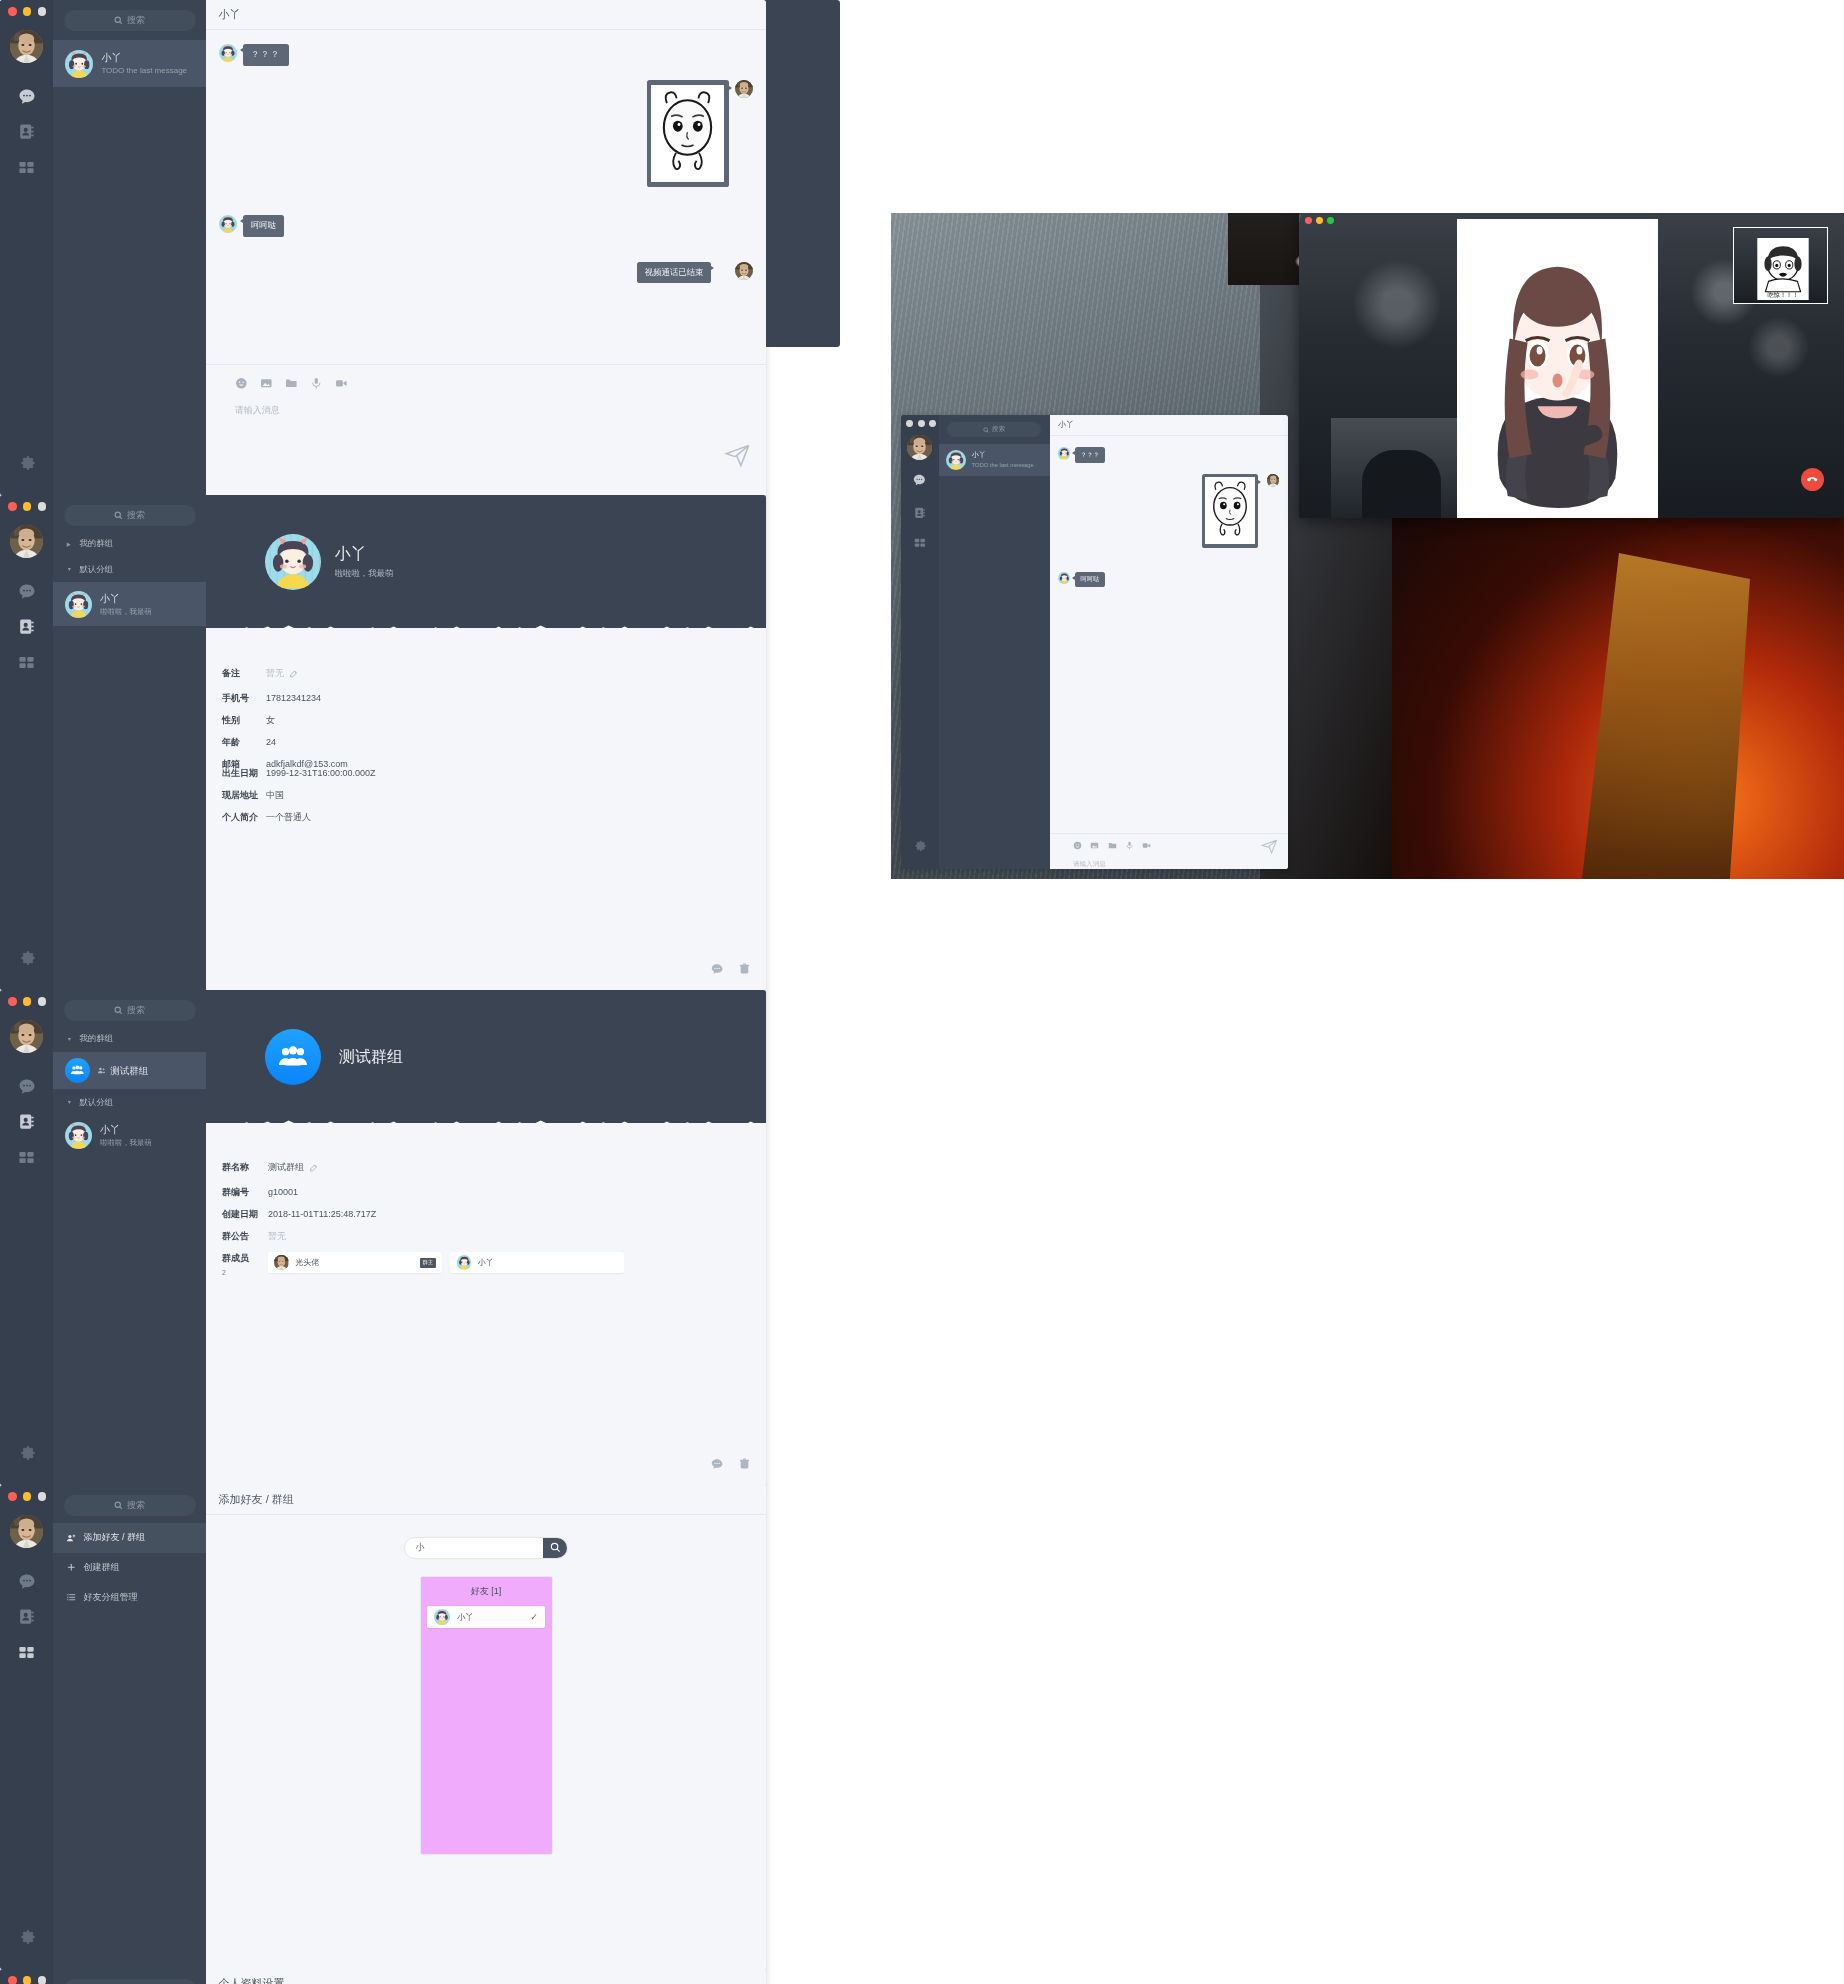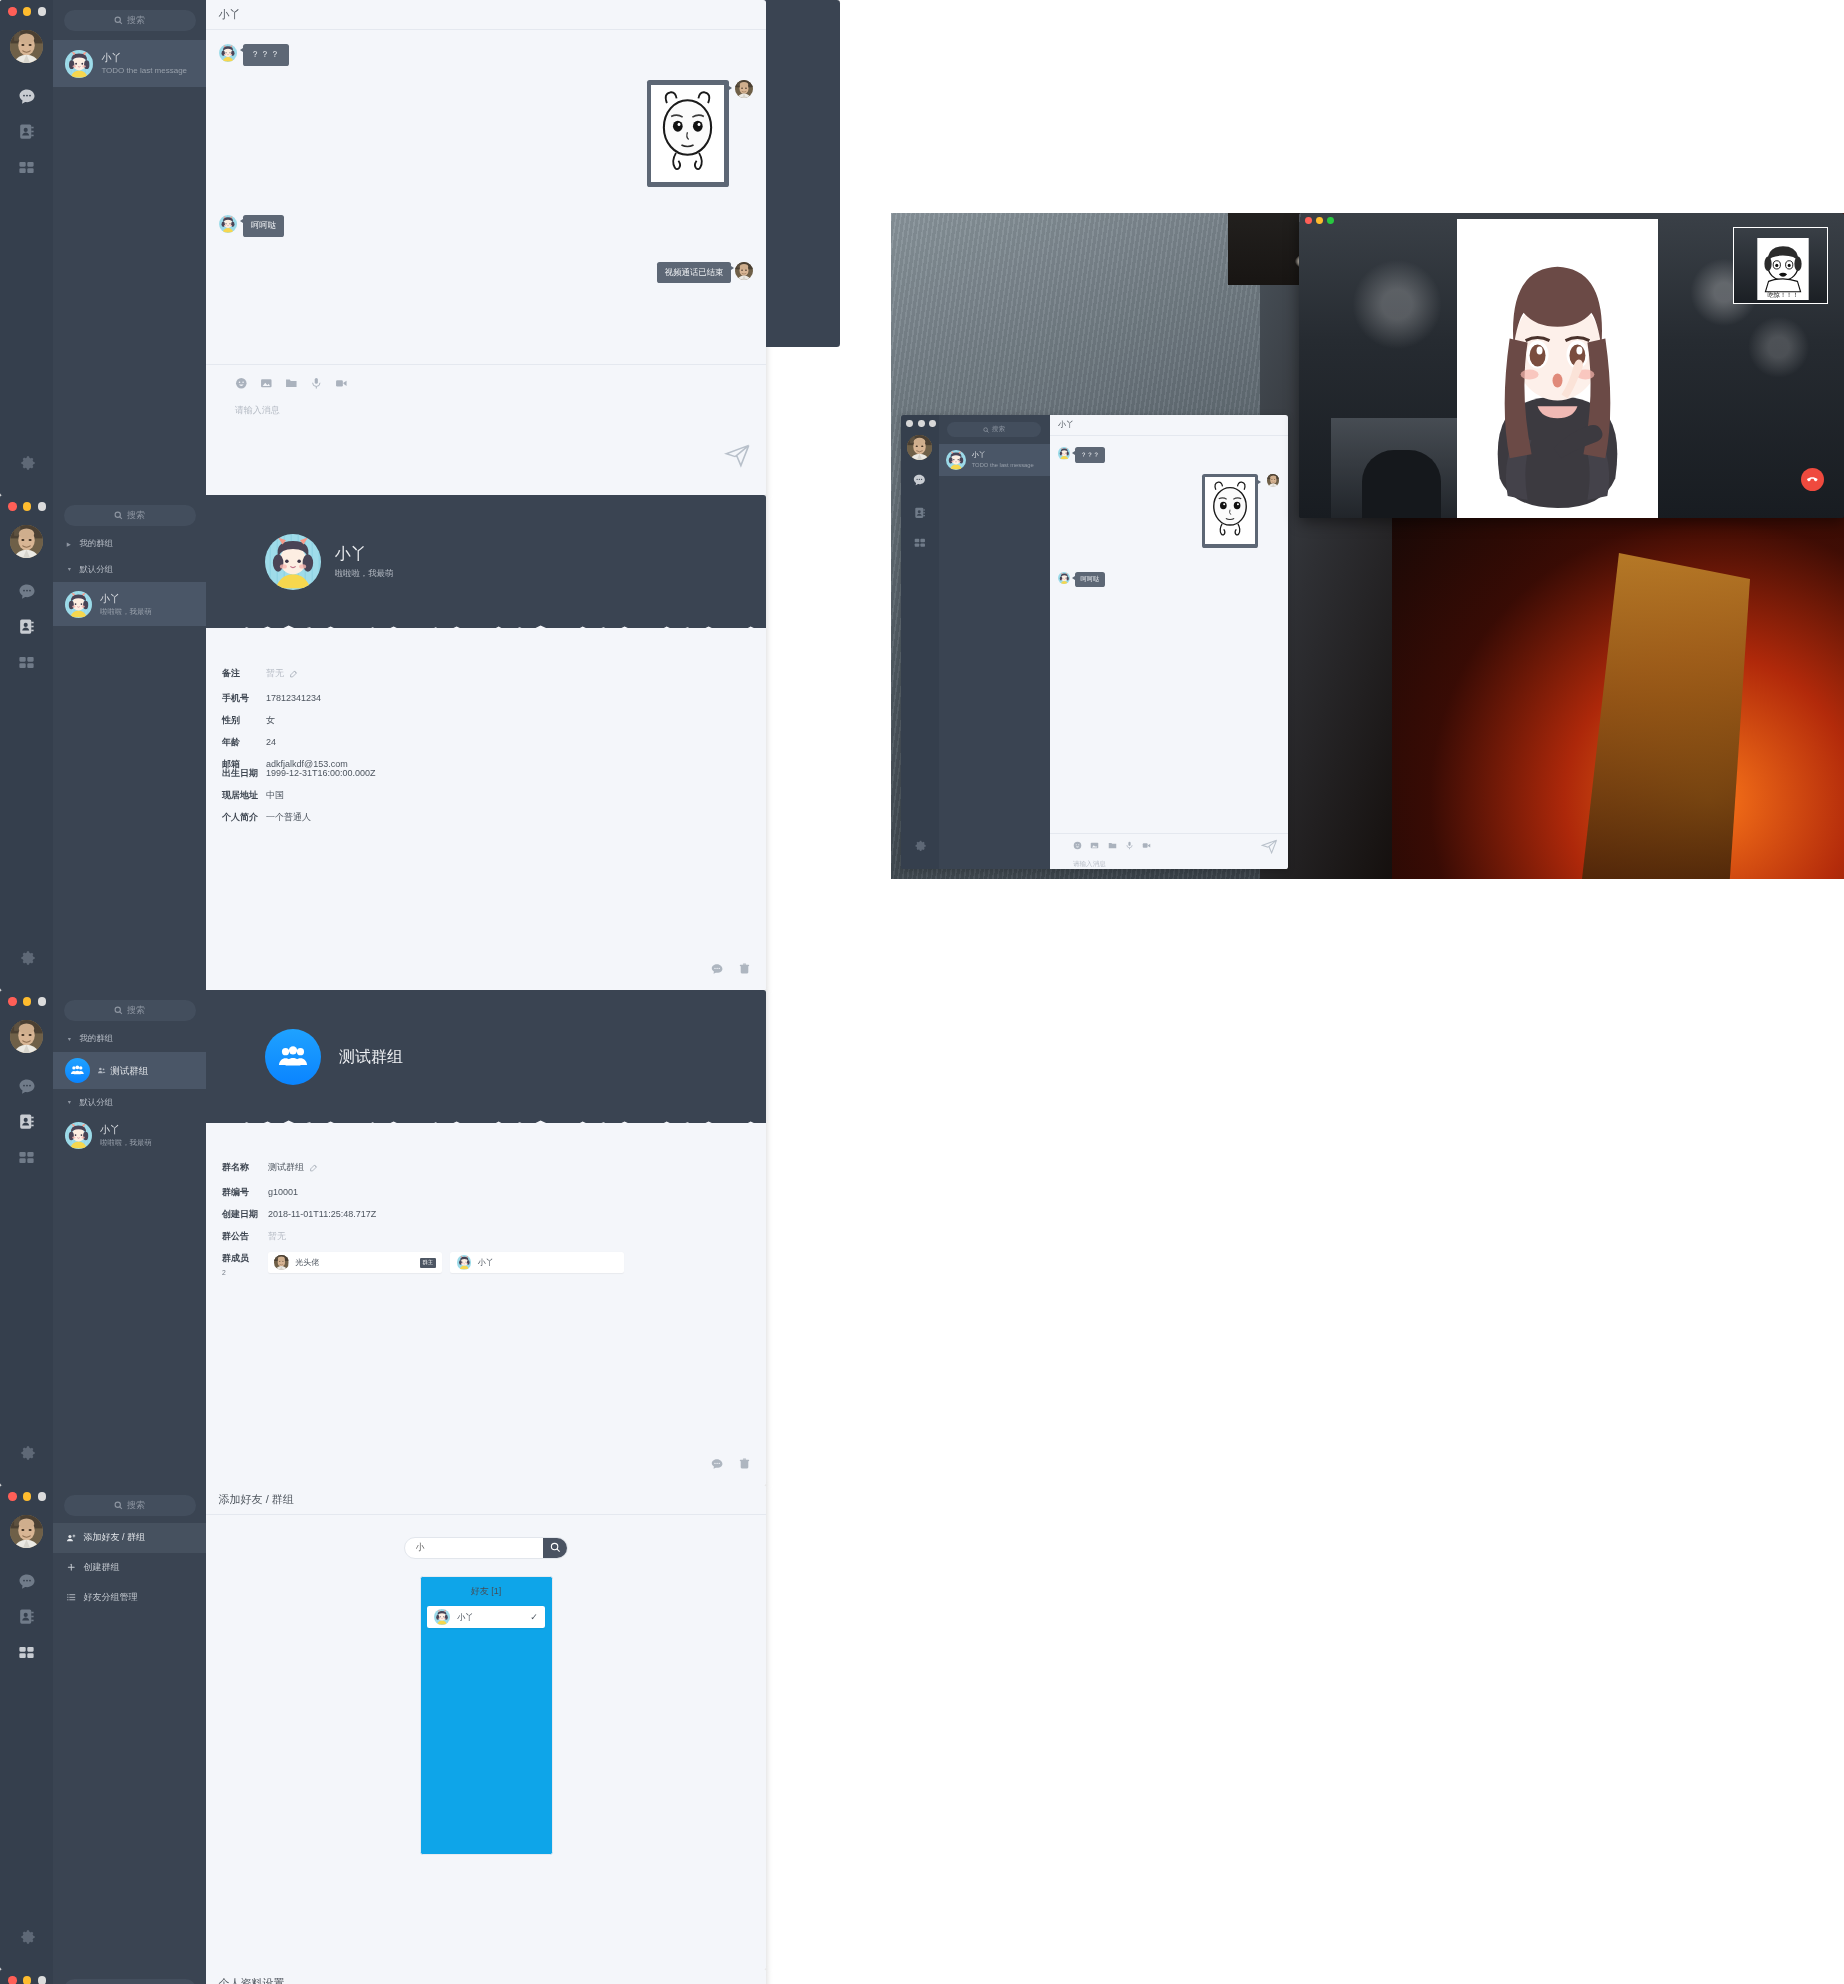--- a/index.html
+++ b/index.html
@@ -162,21 +162,21 @@
   
   .panel-title{ height:20.5px; border-bottom:0.5px solid #e4e8ef; display:flex; align-items:center;
                 padding-left:8.4px; font-size:8px; color:#50575f;}
   .srch-wrap{ display:flex; justify-content:center; margin-top:14.7px; }
   .srch-box{ width:112px; height:14.7px; border-radius:8px; overflow:hidden; display:flex;
              background:#fff; border:0.5px solid #e2e6ec; }
   .srch-box input{ border:0; outline:0; flex:1; padding:0 6.8px; font-size:6.6px; color:#555; background:transparent;
                    font-family:"Liberation Sans",sans-serif;}
   .srch-go{ width:18px; background:#4a5362; color:#fff; display:flex; align-items:center; justify-content:center;}
   .res-cols{ display:flex; gap:9.5px; justify-content:center; margin-top:11.6px;}
-  .res-col{ width:90px; background:#0ea5e9; border:0.5px solid #e6eaf0; border-radius:2.6px; padding:5.8px 4.7px;}
+  .res-col{ width:90px; background:#f0abfc; border:0.5px solid #e6eaf0; border-radius:2.6px; padding:5.8px 4.7px;}
   .res-title{ text-align:center; font-size:6.8px; color:#464e58; margin-bottom:5.8px;}
   .res-row{ background:#fff; border-radius:2.1px; height:16px; display:flex; align-items:center; gap:4.7px;
             padding:0 4.7px; box-shadow:0 0.5px 1.6px rgba(0,0,0,.06); font-size:6.3px; color:#4b535d;}
   .res-row .rav{ width:11px;height:11px;border-radius:50%;overflow:hidden;flex:0 0 11px;}
   .res-check{ margin-left:auto; color:#4b535d; font-size:6.8px;}
 
   
   .desktop{ position:absolute; overflow:hidden; }
   .callwin{ position:absolute; border-radius:2.6px; overflow:hidden; box-shadow:0 3.2px 14.7px rgba(0,0,0,.45); }
   .callwin .traffic{ position:absolute; top:4.7px; left:5.8px; z-index:6; gap:4.2px;}
@@ -669,21 +669,21 @@
     </div>
 
     <div class="msg-row" style="margin-top:28.4px;gap:6.3px;padding:0 12.6px;">
       <span class="m-av" style="width:18px;height:18px;flex:0 0 18px;">
         <svg viewBox="0 0 64 64" width="18" height="18">
             <use href="#av-girl"></use>
           </svg></span>
       <span class="bub l" style="font-size:8.4px;padding:5.3px 8px;">呵呵哒</span>
     </div>
 
-    <div class="msg-row right" style="margin-top:25px;gap:4px;padding:0 12.6px;">
+    <div class="msg-row right" style="margin-top:25px;gap:24px;padding:0 12.6px;">
       <span class="bub r" style="font-size:8.4px;padding:5.3px 8px;">视频通话已结束</span>
       <span class="m-av" style="width:18px;height:18px;flex:0 0 18px;">
         <svg viewBox="0 0 64 64" width="18" height="18">
             <use href="#av-man"></use>
           </svg></span>
     </div>
 
     <div class="composer" style="height:131px;">
       <div class="tools" style="gap:12.6px;padding:11.6px 13.7px 4.2px;">
         <span><svg width="12.6" height="12.6" viewBox="0 0 24 24" fill="currentColor">

